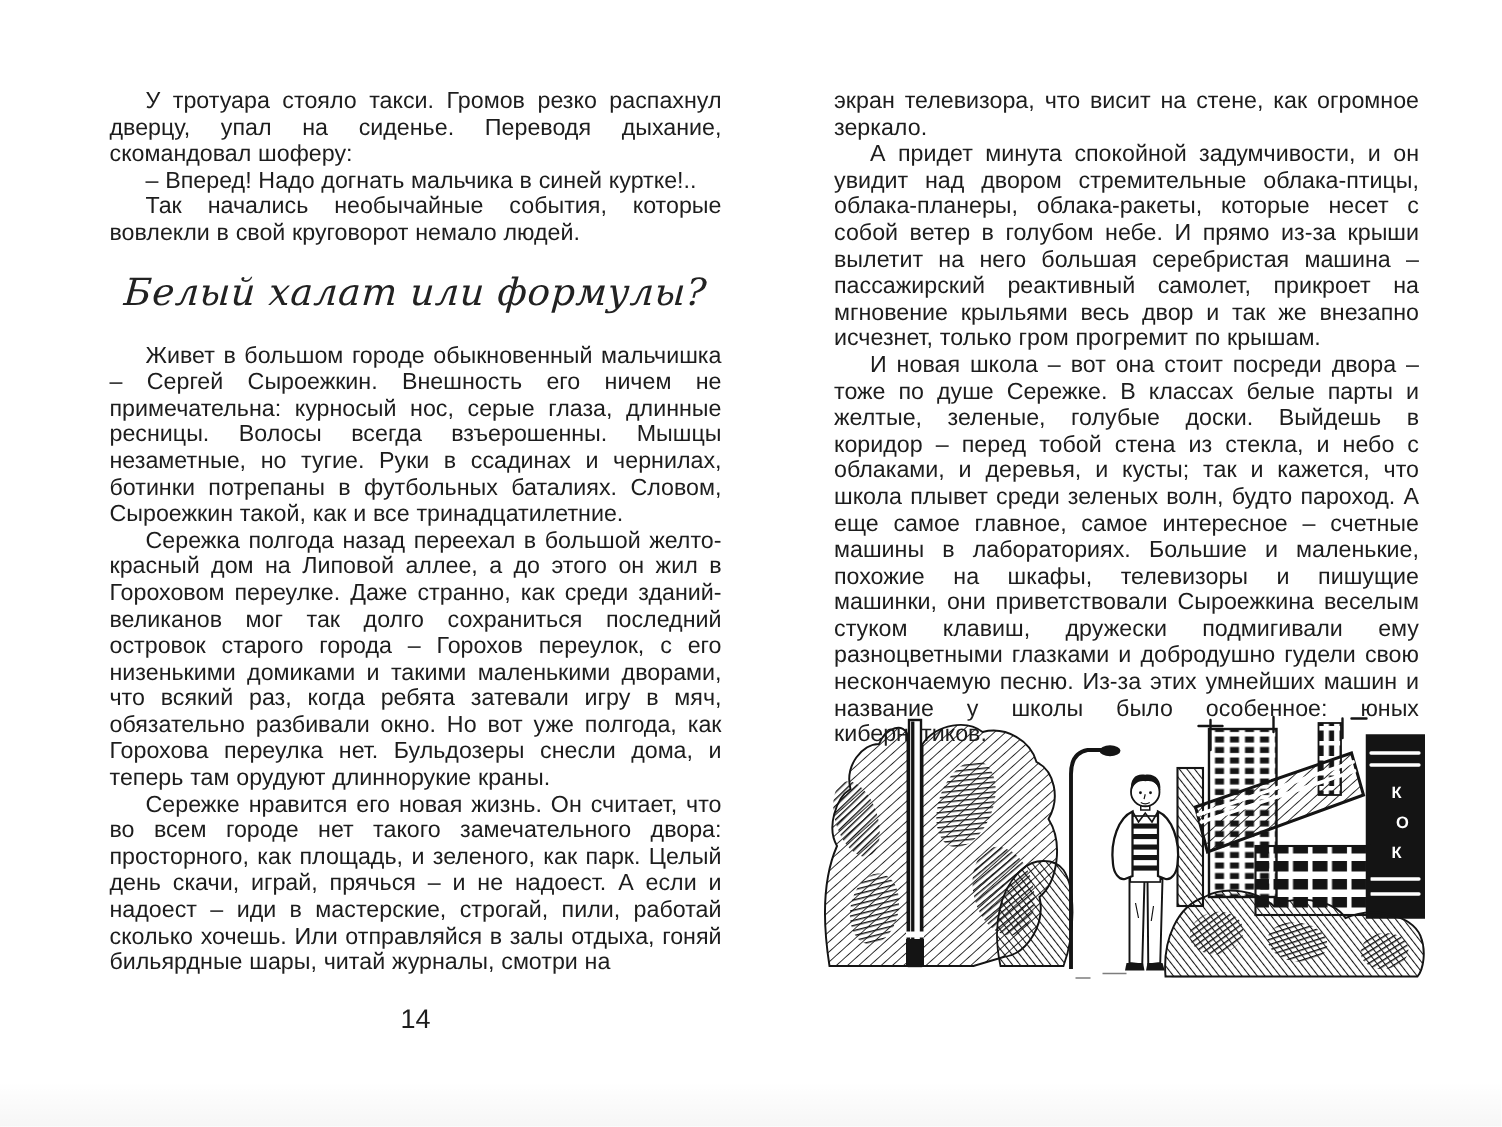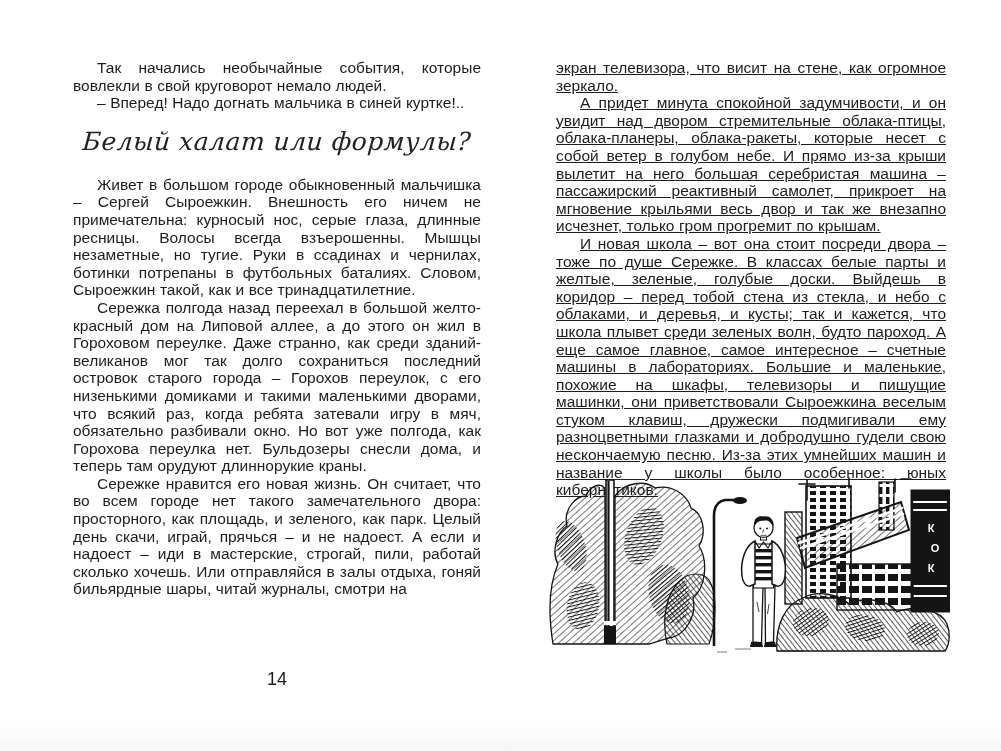--- a/index.html
+++ b/index.html
@@ -5,21 +5,21 @@
   html,body{margin:0;padding:0;}
   body{
     width:1001px;height:751px;position:relative;overflow:hidden;
     background:#ffffff;
     font-family:"Liberation Sans",sans-serif;
   }
   .spread{position:absolute;inset:0;
     background:linear-gradient(to bottom,rgba(0,0,0,0) 96%,rgba(0,0,0,0.035) 100%);}
   .text-col{position:absolute;color:#1d1d1d;}
   .col-left{left:73px;top:59px;width:408px;}
-  .col-right{left:556px;top:59px;width:390px;text-decoration:underline;}
+  .col-right{left:556px;top:59px;width:390px;}
   .flow p{
     margin:0;
     font-size:15.5px;line-height:17.6px;
     text-align:justify;text-indent:24px;
     hyphens:auto;-webkit-hyphens:auto;
     word-spacing:0.2px;
   }
   .continuation p:first-child{text-indent:0;}
   .chapter-title{
     margin:15px 0 20px;
@@ -36,22 +36,23 @@
     position:absolute;left:549px;top:476px;width:401px;height:179px;
   }
 </style>
 </head>
 <body>
 
 <div class="spread">
 
   <div class="text-col col-left">
     <div class="flow">
+        <p>У тротуара стояло такси. Громов резко распахнул дверцу, упал на сиденье. Переводя дыхание, скомандовал шоферу:</p>
+        <p>– Вперед! Надо догнать мальчика в синей куртке!..</p>
         <p>Так начались необычайные события, которые вовлекли в свой круговорот немало людей.</p>
-        <p>– Вперед! Надо догнать мальчика в синей куртке!..</p>
       </div>
     <h2 class="chapter-title">Белый халат или формулы?</h2>
     <div class="flow">
         <p>Живет в большом городе обыкновенный мальчишка – Сергей Сыроежкин. Внешность его ничем не примечательна: курносый нос, серые глаза, длинные ресницы. Волосы всегда взъерошенны. Мышцы незаметные, но тугие. Руки в ссадинах и чернилах, ботинки потрепаны в футбольных баталиях. Словом, Сыроежкин такой, как и все тринадцатилетние.</p>
         <p>Сережка полгода назад переехал в большой желто-красный дом на Липовой аллее, а до этого он жил в Гороховом переулке. Даже странно, как среди зданий-великанов мог так долго сохраниться последний островок старого города – Горохов переулок, с его низенькими домиками и такими маленькими дворами, что всякий раз, когда ребята затевали игру в мяч, обязательно разбивали окно. Но вот уже полгода, как Горохова переулка нет. Бульдозеры снесли дома, и теперь там орудуют длиннорукие краны.</p>
         <p>Сережке нравится его новая жизнь. Он считает, что во всем городе нет такого замечательного двора: просторного, как площадь, и зеленого, как парк. Целый день скачи, играй, прячься – и не надоест. А если и надоест – иди в мастерские, строгай, пили, работай сколько хочешь. Или отправляйся в залы отдыха, гоняй бильярдные шары, читай журналы, смотри на</p>
       </div>
   </div>
 
   <div class="page-number">14</div>

